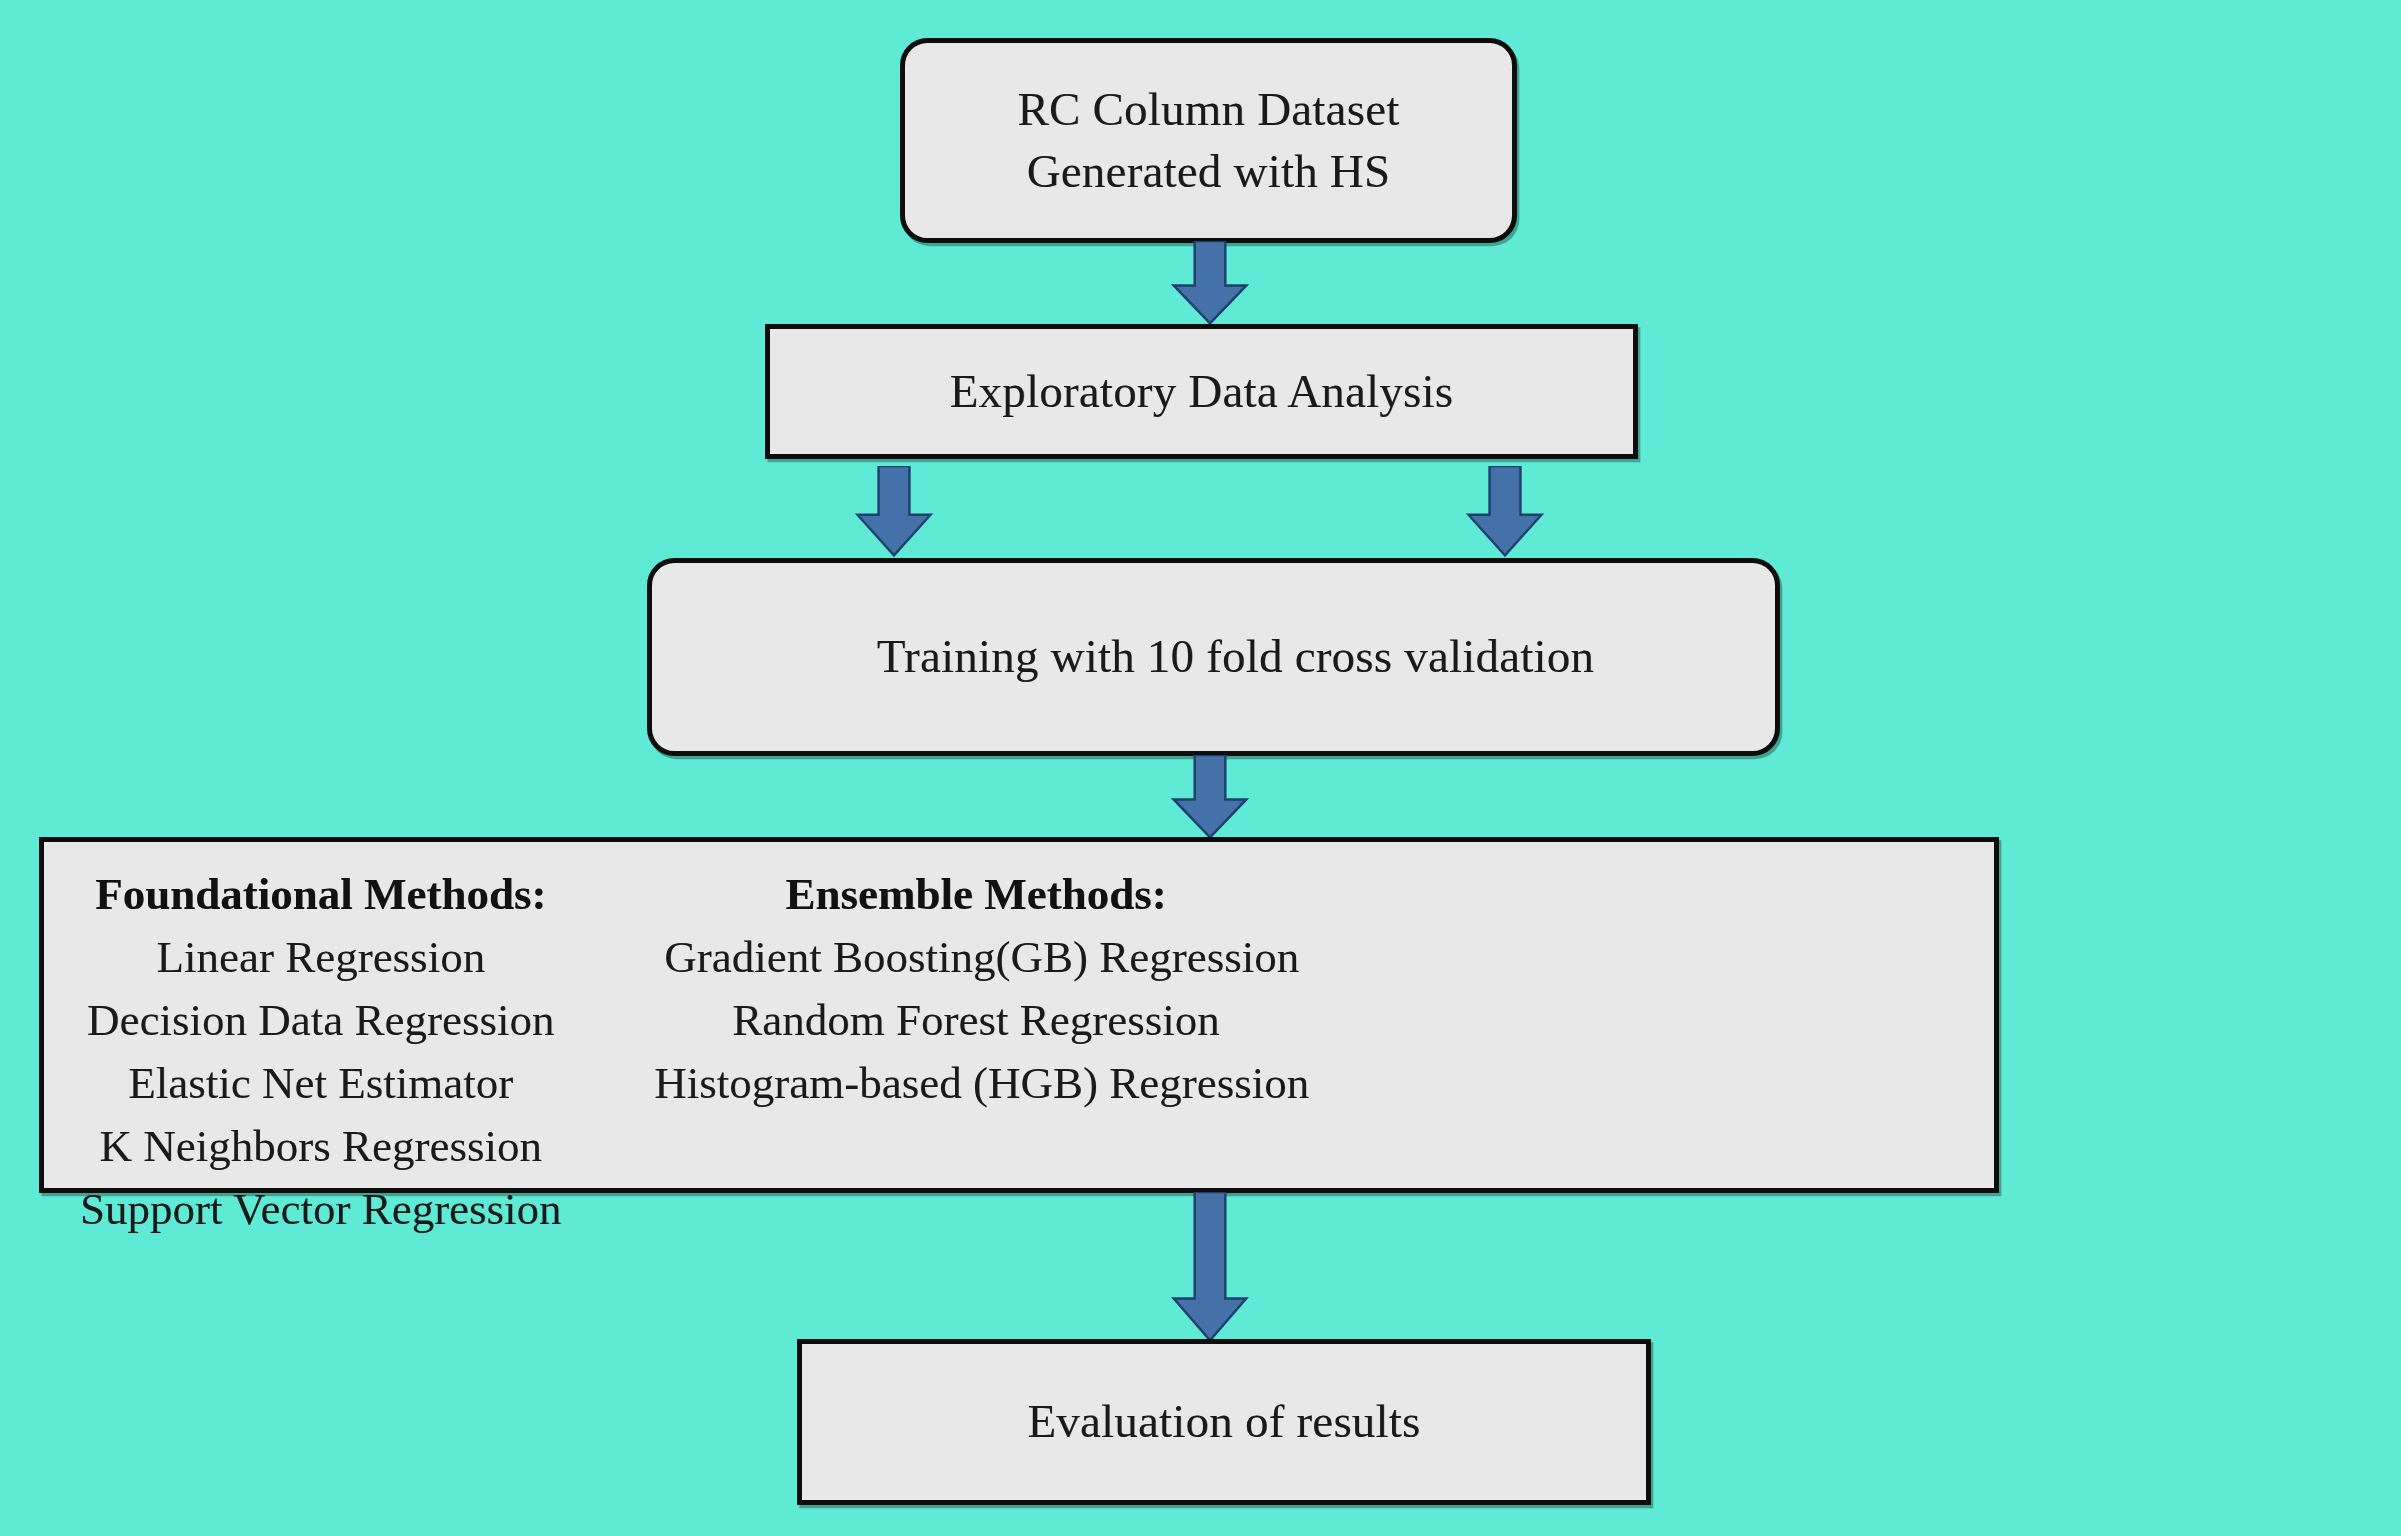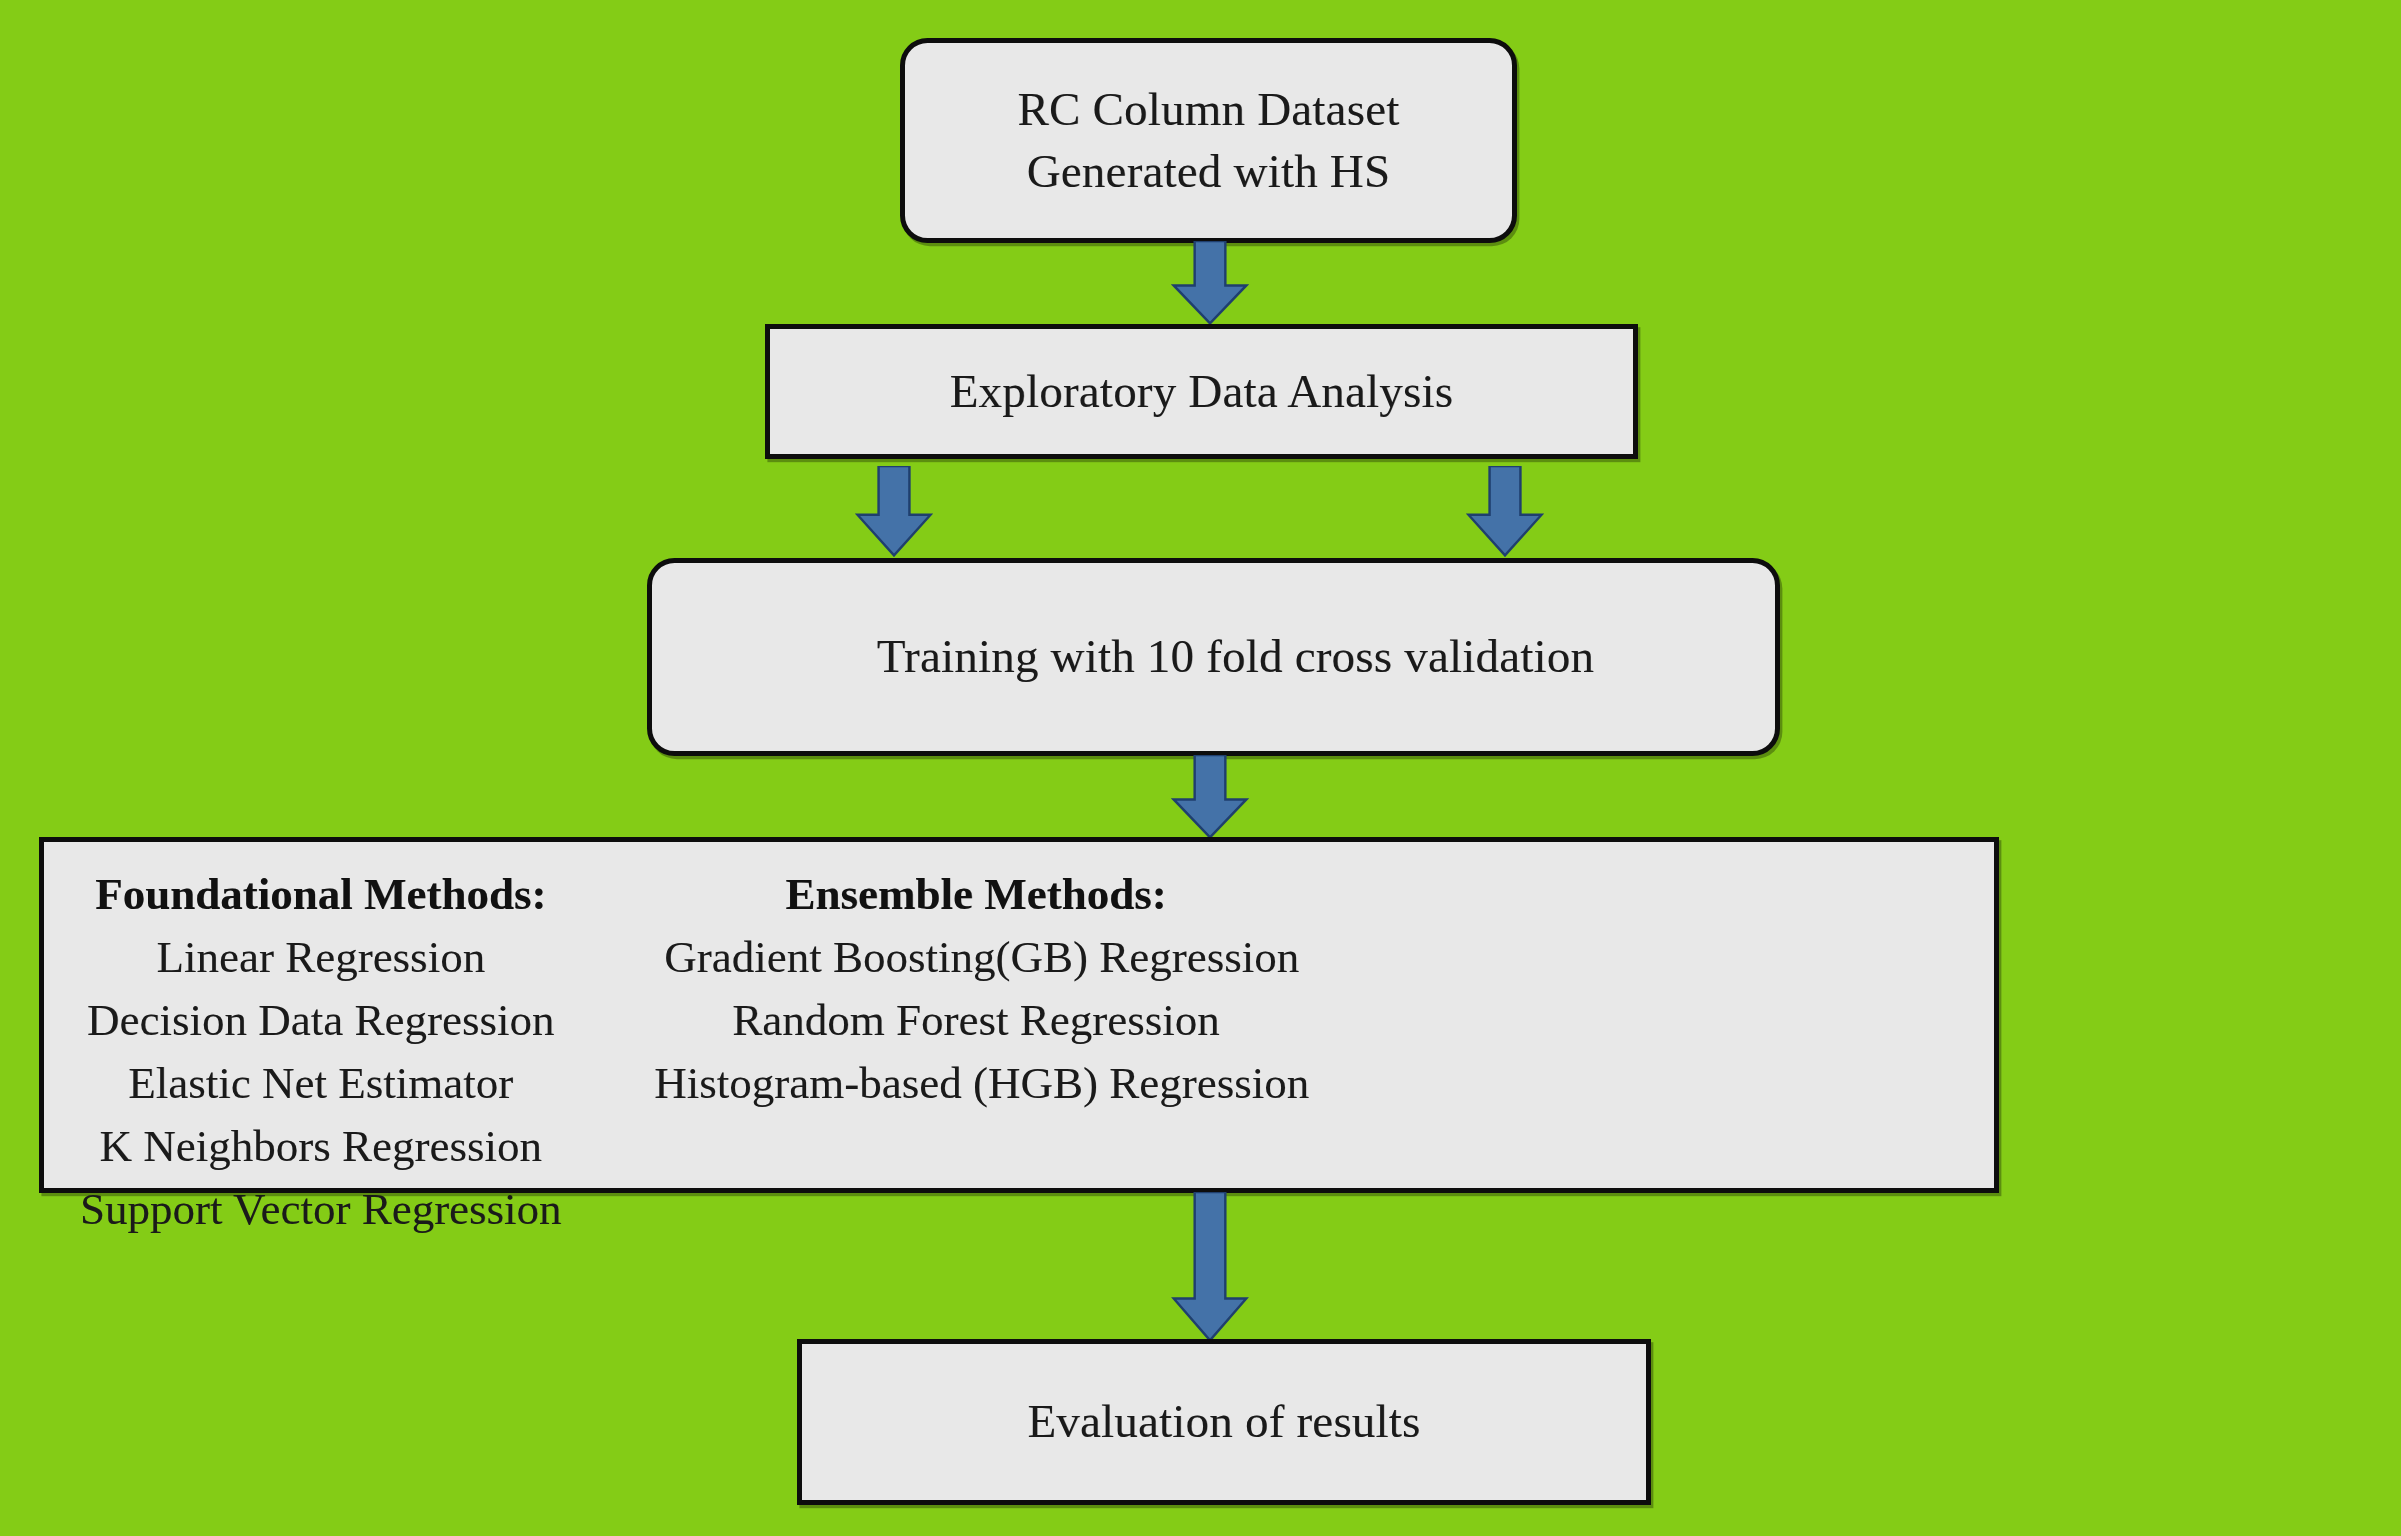--- a/index.html
+++ b/index.html
@@ -11,21 +11,21 @@
     width: 2401px;
     height: 1536px;
     font-family: "Liberation Serif", "DejaVu Serif", serif;
     color: #1a1a1a;
     overflow: hidden;
   }
   #canvas {
     position: relative;
     width: 2401px;
     height: 1536px;
-    background: #84cc16;
+    background: #5eead4;
   }
 
   
   .node {
     position: absolute;
     box-sizing: border-box;
     background: #e8e8e8;
     border: 5.7px solid #0d0d0d;
     box-shadow: 2.4px 3.2px 0 rgba(0,0,0,0.30);
     display: flex;

